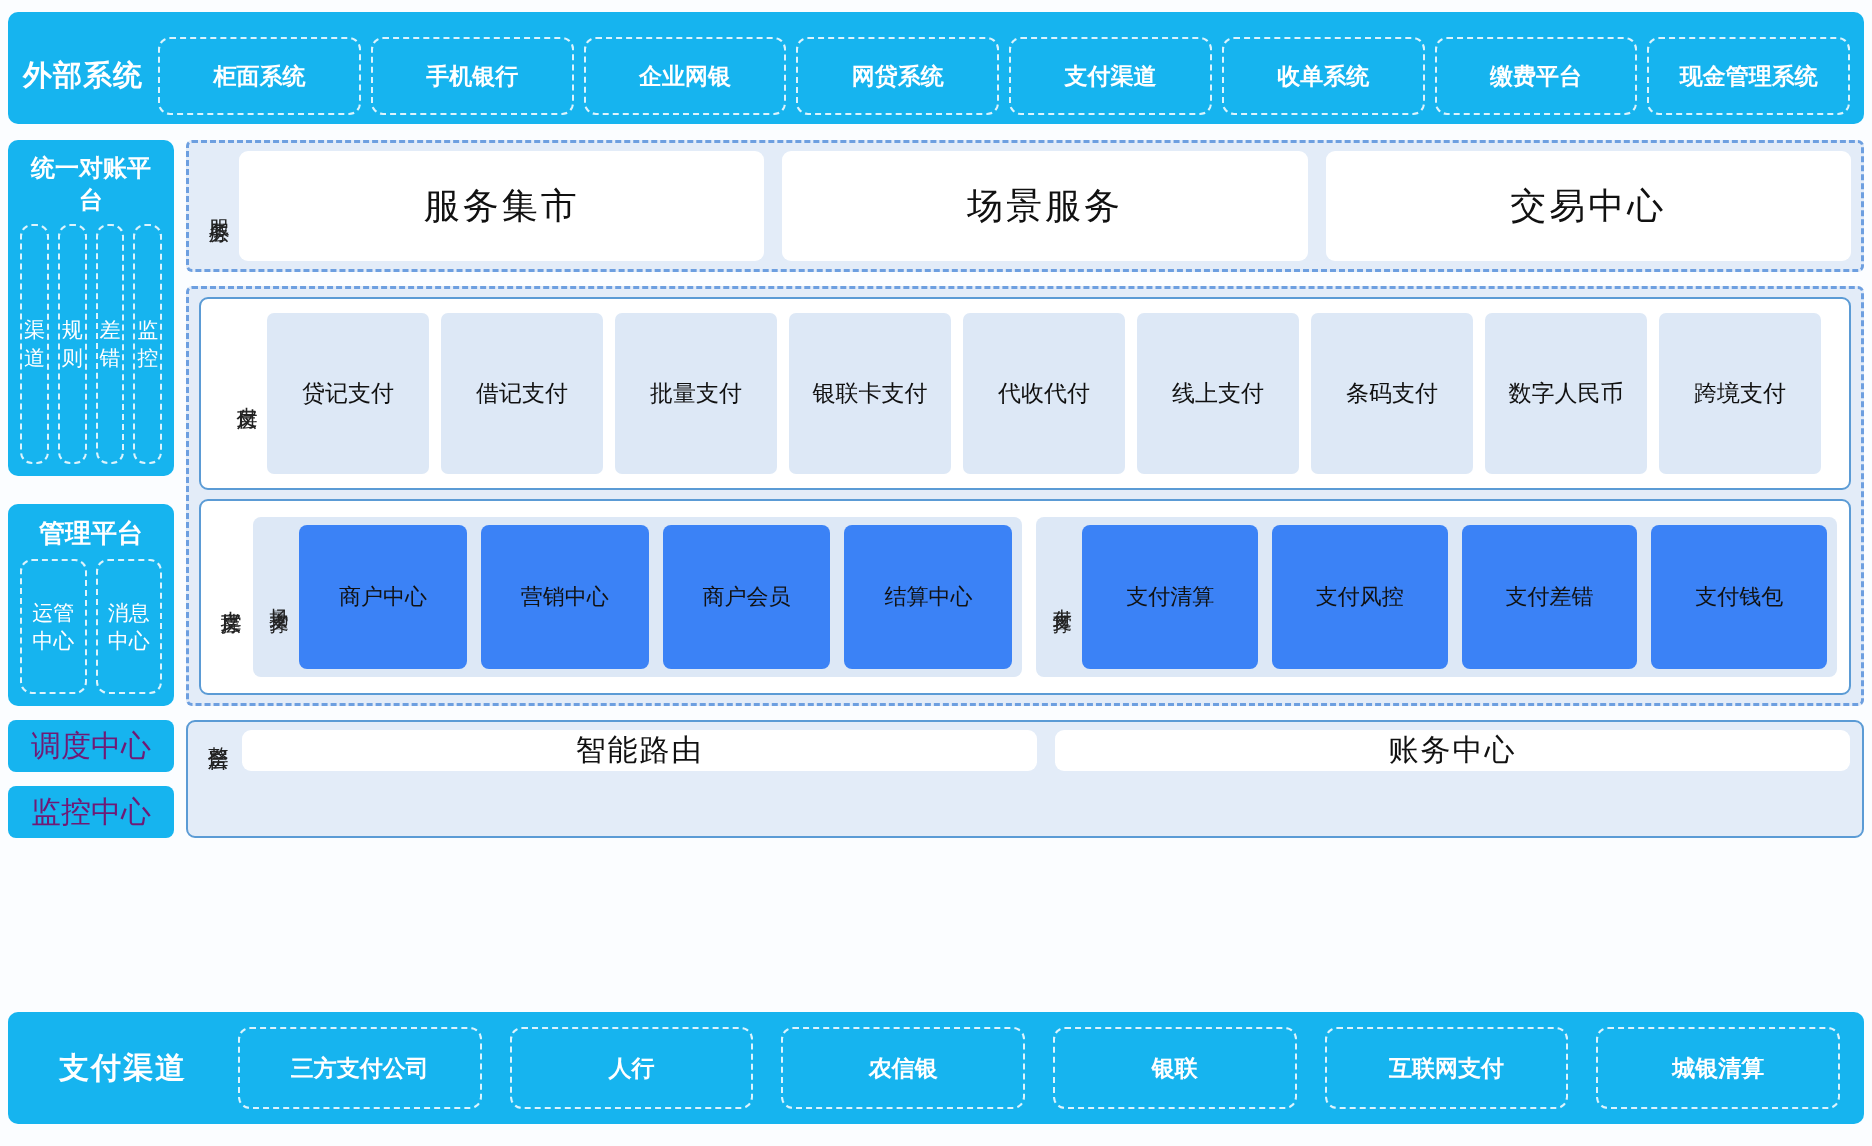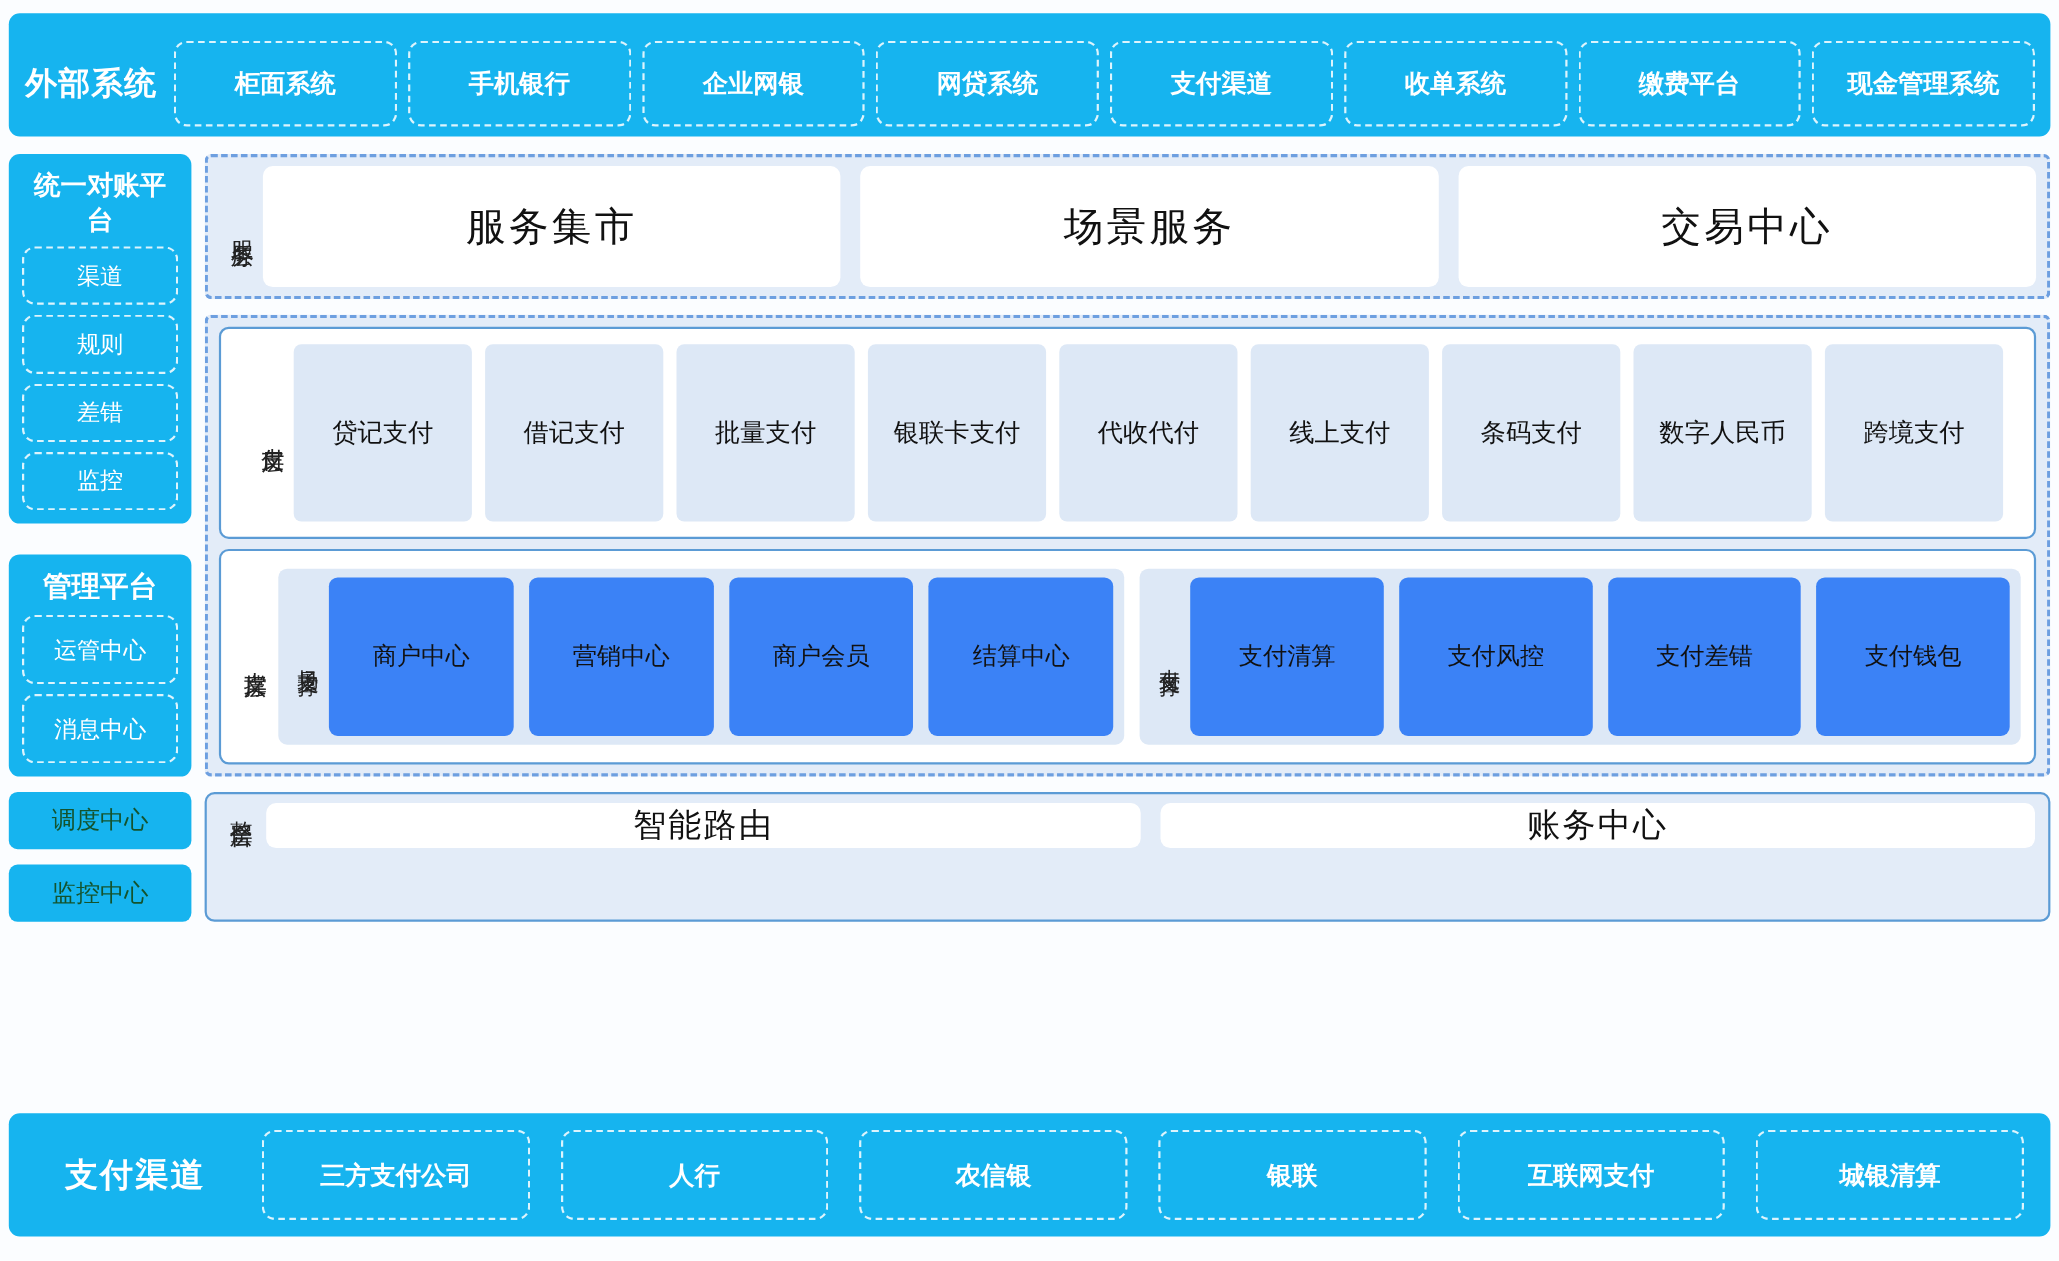--- a/index.html
+++ b/index.html
@@ -136,39 +136,39 @@
   .panel-cyan .panel-title {
     color: #fff;
     font-size: 24px;
     font-weight: bold;
     text-align: center;
     padding: 4px 0 8px 0;
     letter-spacing: 0px;
   }
   .panel-cyan .panel-items {
     display: flex;
-    flex-direction: column;
+    flex-direction: row;
     gap: 9px;
     flex: 1 1 auto;
   }
   .panel-cyan .panel-items > div {
     flex: 1 1 0;
     font-size: 21px;
     min-height: 44px;
   }
 
   #panel-reconcile { height: 336px; }
   #panel-manage { margin-top: 28px; height: 202px; }
   #panel-manage .panel-title { font-size: 26px; }
 
   .solid-block {
     background: #16b4ef;
     border-radius: 8px;
-    color: #14532d;
-    font-size: 22px;
+    color: #701a75;
+    font-size: 30px;
     display: flex;
     align-items: center;
     justify-content: center;
     height: 52px;
     margin-top: 14px;
   }
 
   
   .main-col {
     position: absolute;

